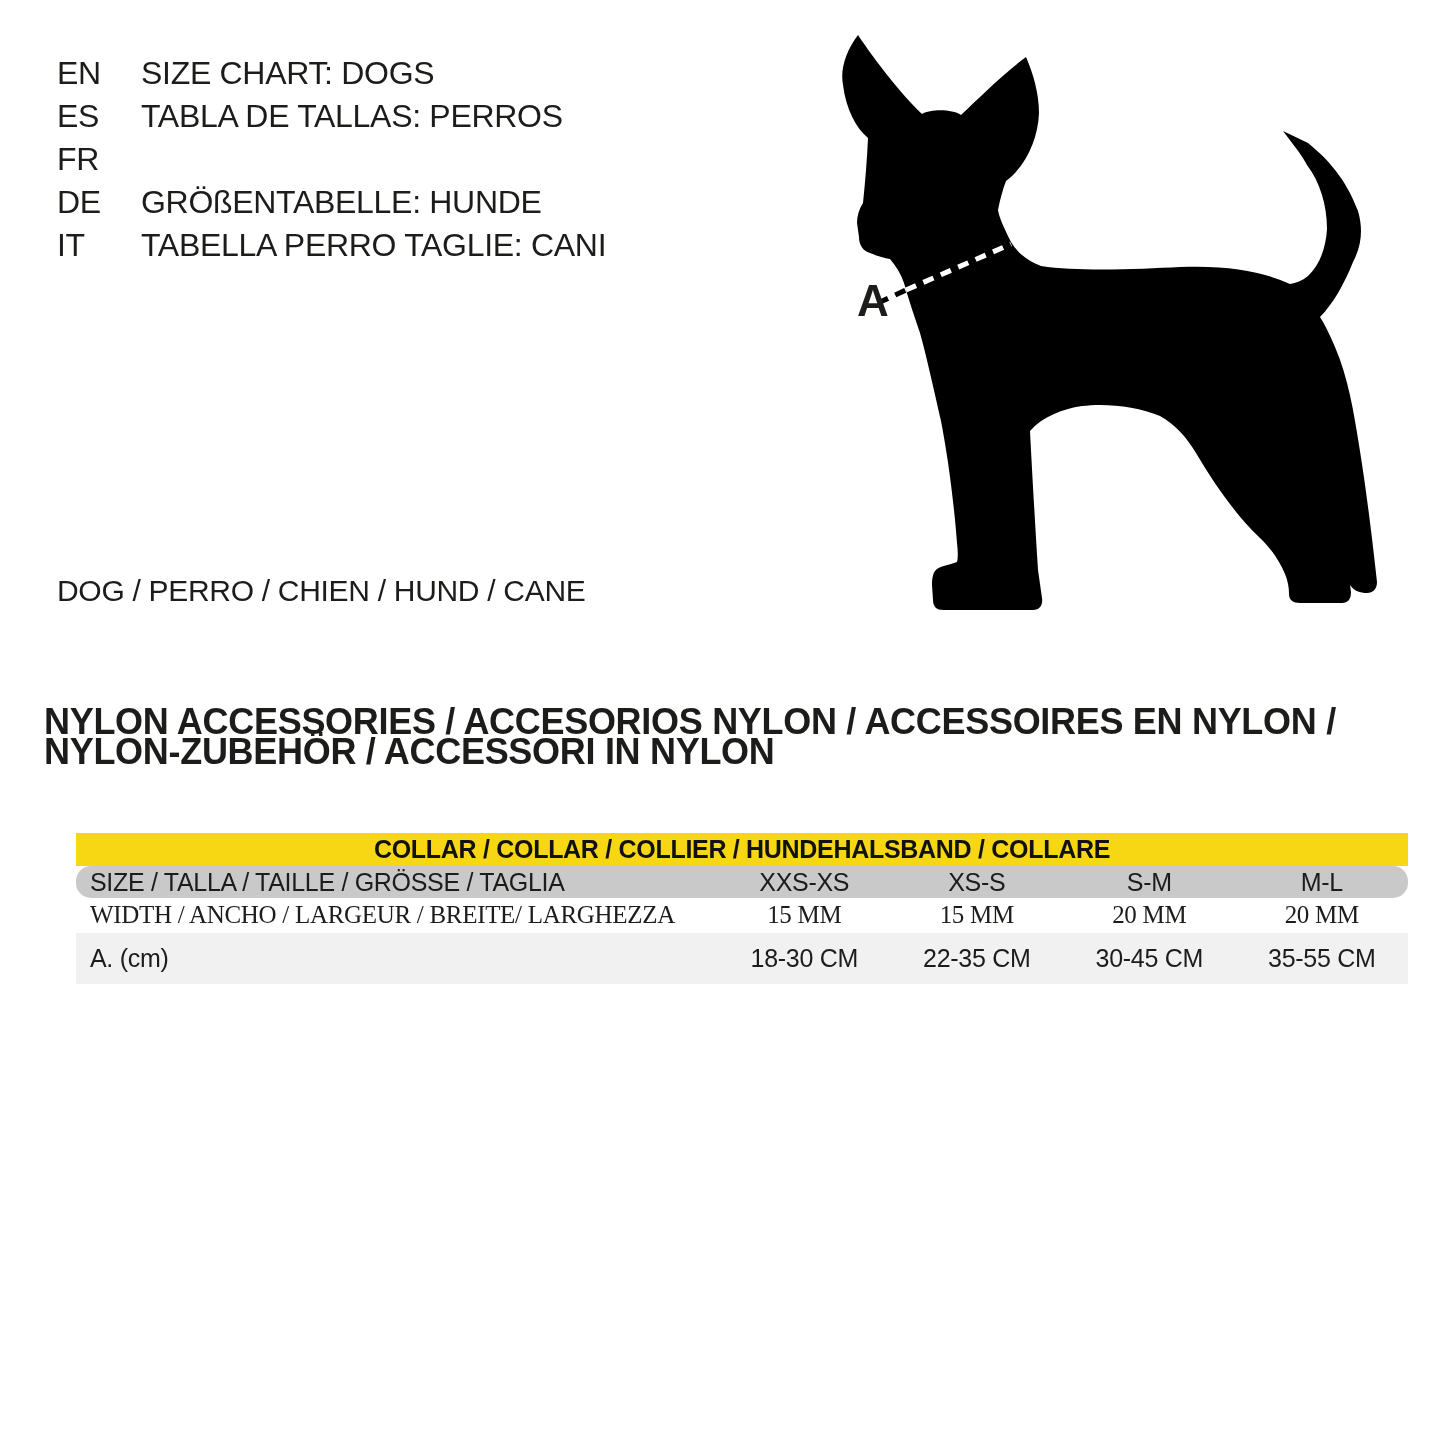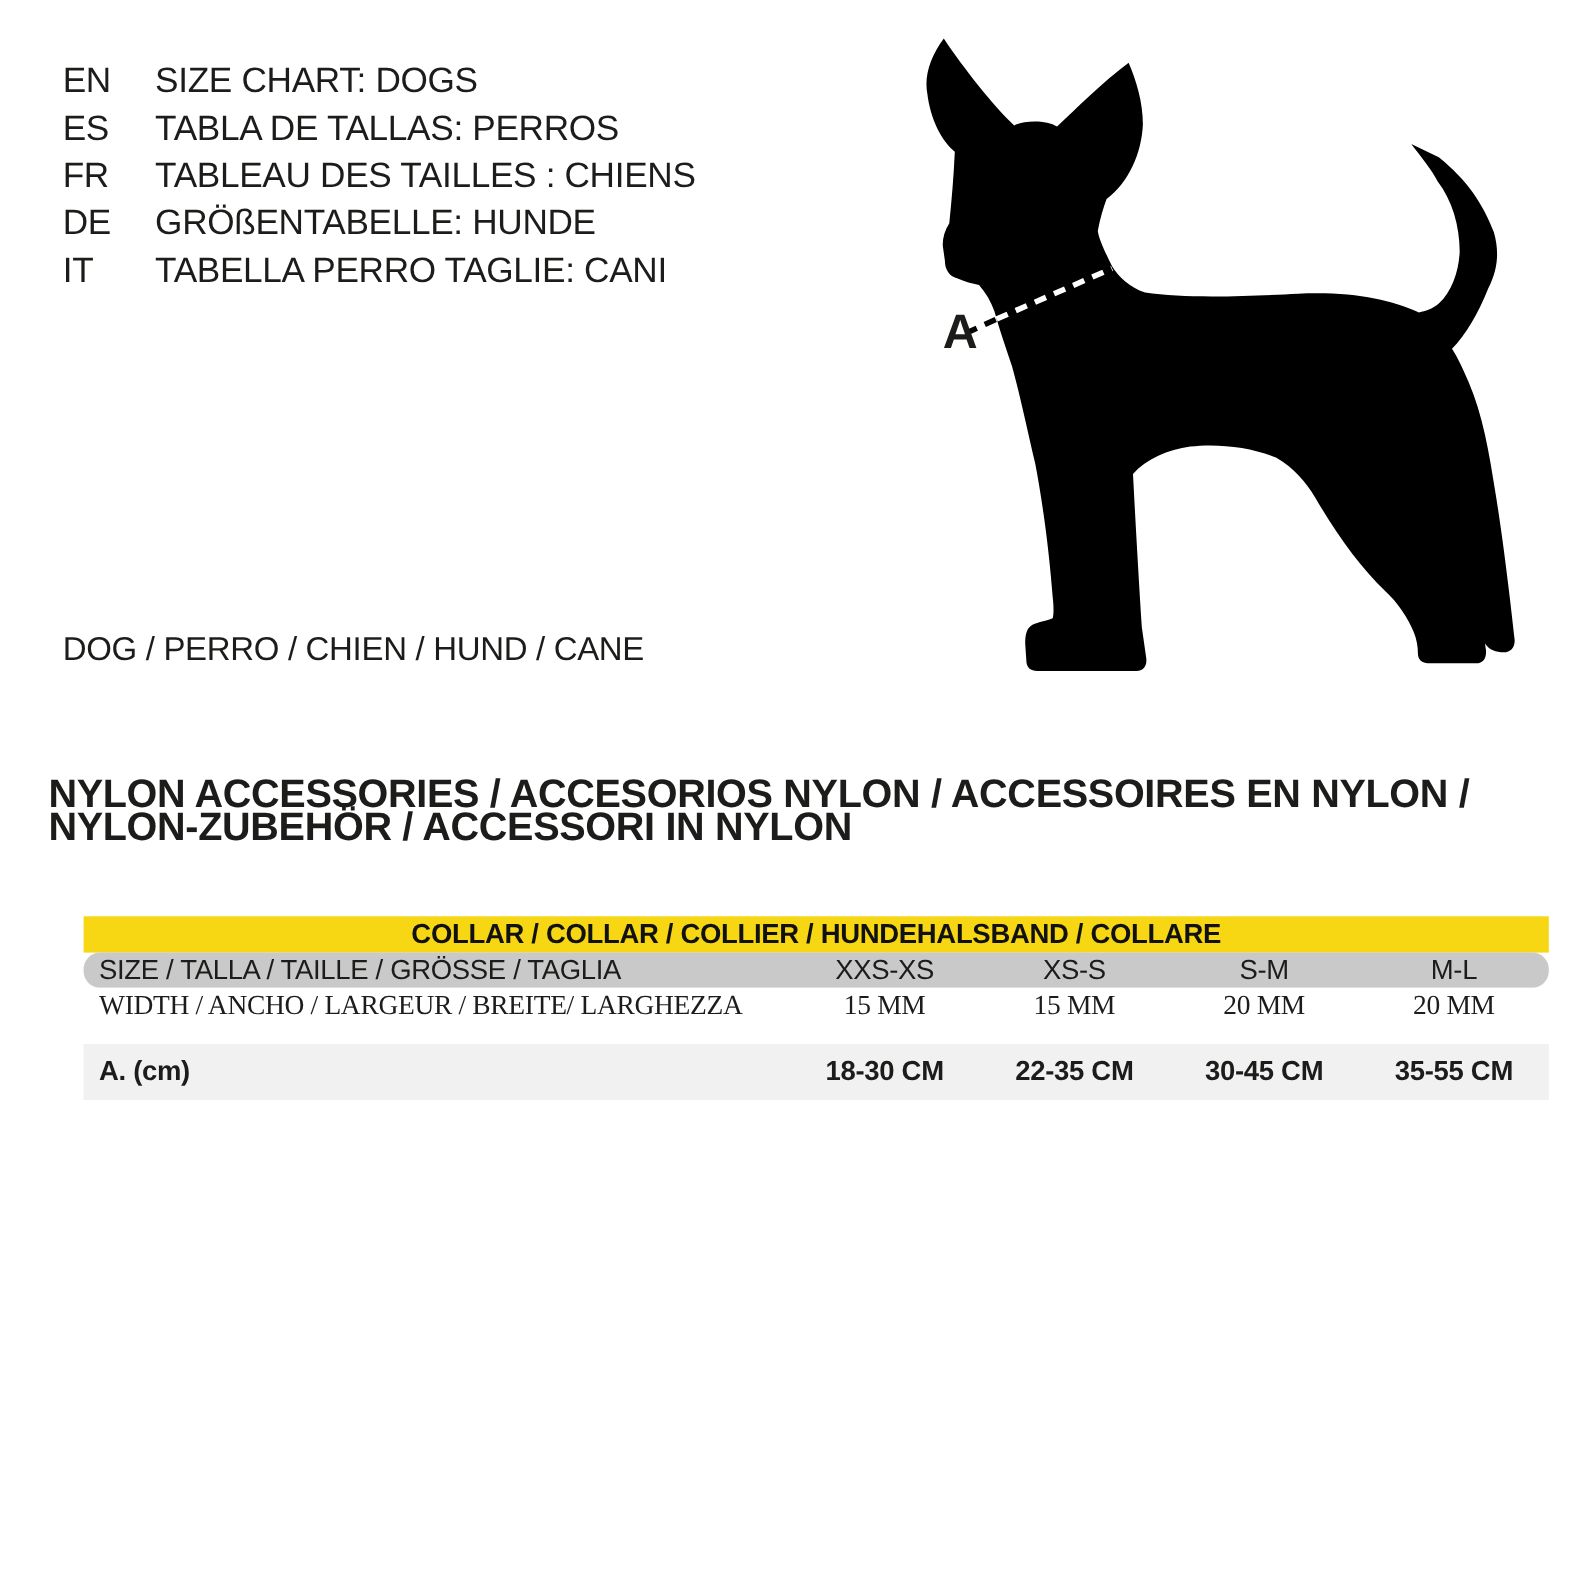--- a/index.html
+++ b/index.html
@@ -23,41 +23,40 @@
   
   .size-table{position:absolute;left:76px;top:833px;width:1332px;font-size:25px;text-align:center;}
   .t-header{
     height:33px;background:var(--header-bg,#F7D714);
     display:flex;align-items:center;justify-content:center;
     font-weight:bold;color:var(--header-text,#111111);
   }
   .t-row{display:grid;grid-template-columns:642px 1fr 1fr 1fr 1fr;}
   .t-row--gray{background:var(--row-gray,#C9C9C9);height:32px;border-radius:15px;}
   .t-row--white{background:var(--row-white,#FFFFFF);height:33px;font-family:Liberation Serif, serif;}
-  .t-row--light{background:var(--row-light,#F1F1F1);height:51px;margin-top:18px;font-weight:bold;}
+  .t-row--light{background:var(--row-light,#F1F1F1);height:51px;margin-top:2px;}
   .t-label{display:flex;align-items:center;padding-left:14px;}
   .t-val{display:flex;align-items:center;justify-content:center;}
 </style>
 </head>
 <body>
 
 <div class="canvas" style="--header-bg: #F7D714; --header-text: #111111; --row-gray: #C9C9C9; --row-white: #FFFFFF; --row-light: #F1F1F1; --sil-color: #000000; --text-color: #1c1c1a;">
 
   <div class="langs">
     <div class="lang-row">
       <span class="lang-code">EN</span>
       <span class="lang-label">SIZE CHART: DOGS</span>
     </div>
     <div class="lang-row">
       <span class="lang-code">ES</span>
       <span class="lang-label">TABLA DE TALLAS: PERROS</span>
     </div>
     <div class="lang-row">
       <span class="lang-code">FR</span>
-      <span class="lang-label">TABLEAU DES TAILLES : CHIENS</span>
     </div>
     <div class="lang-row">
       <span class="lang-code">DE</span>
       <span class="lang-label">GRÖßENTABELLE: HUNDE</span>
     </div>
     <div class="lang-row">
       <span class="lang-code">IT</span>
       <span class="lang-label">TABELLA PERRO TAGLIE: CANI</span>
     </div>
   </div>

